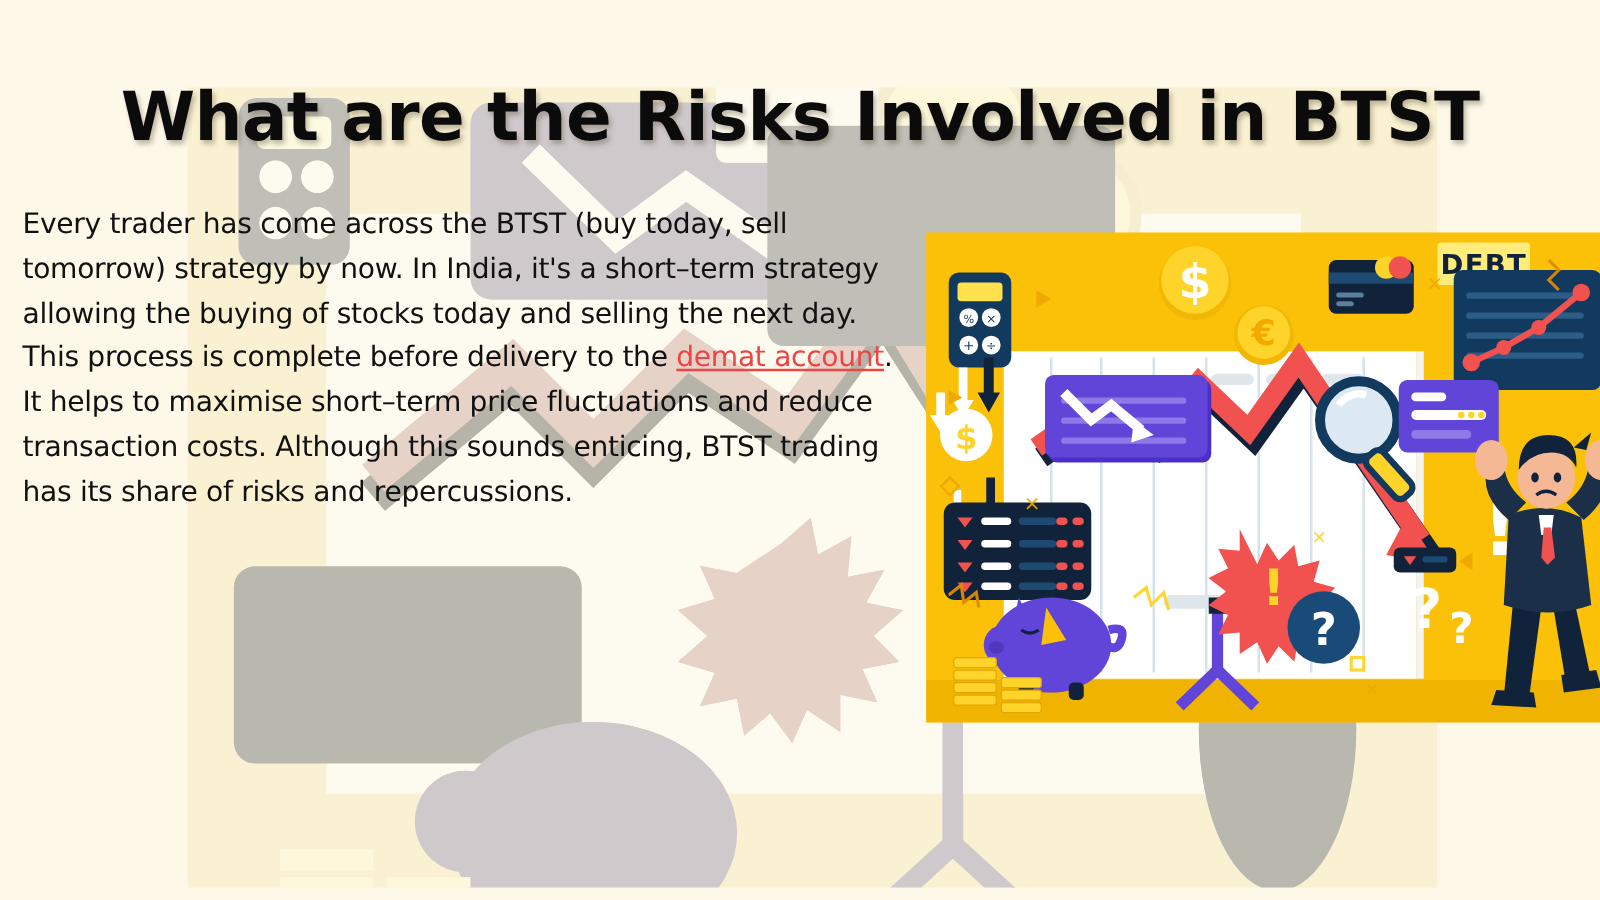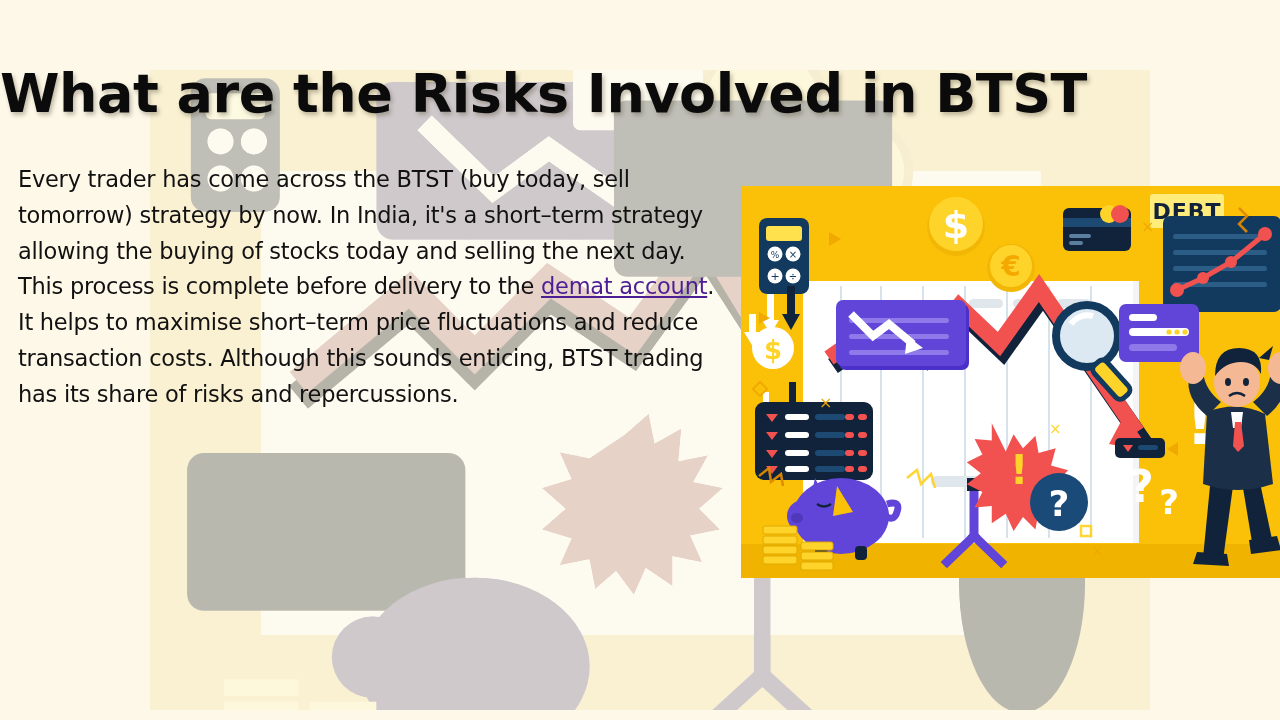--- a/index.html
+++ b/index.html
@@ -35,21 +35,21 @@
     pointer-events: none;
   }
   #watermark svg { display: block; width: 100%; height: 100%; }
 
   
   #title {
     position: absolute;
     left: 0;
     top: 26px;
     width: 1280px;
-    text-align: left;
+    text-align: center;
     font-family: "DejaVu Sans", sans-serif;
     font-weight: bold;
     font-size: 54px;
     letter-spacing: -0.5px;
     color: #0b0b0b;
     text-shadow: 2px 3px 4px rgba(90,80,55,0.38);
     white-space: nowrap;
   }
 
   
@@ -59,21 +59,21 @@
     top: 162px;
     width: 712px;
     font-family: "DejaVu Sans", sans-serif;
     font-size: 22.5px;
     line-height: 35.8px;
     color: #111111;
     letter-spacing: -0.25px;
   }
   #copy p { margin: 0; }
   #copy a.link {
-    color: #4c1d95;
+    color: #ef4444;
     text-decoration: underline;
     text-underline-offset: 2px;
   }
 
   
   #illustration {
     position: absolute;
     left: 741px;
     top: 186px;
     width: 539px;

